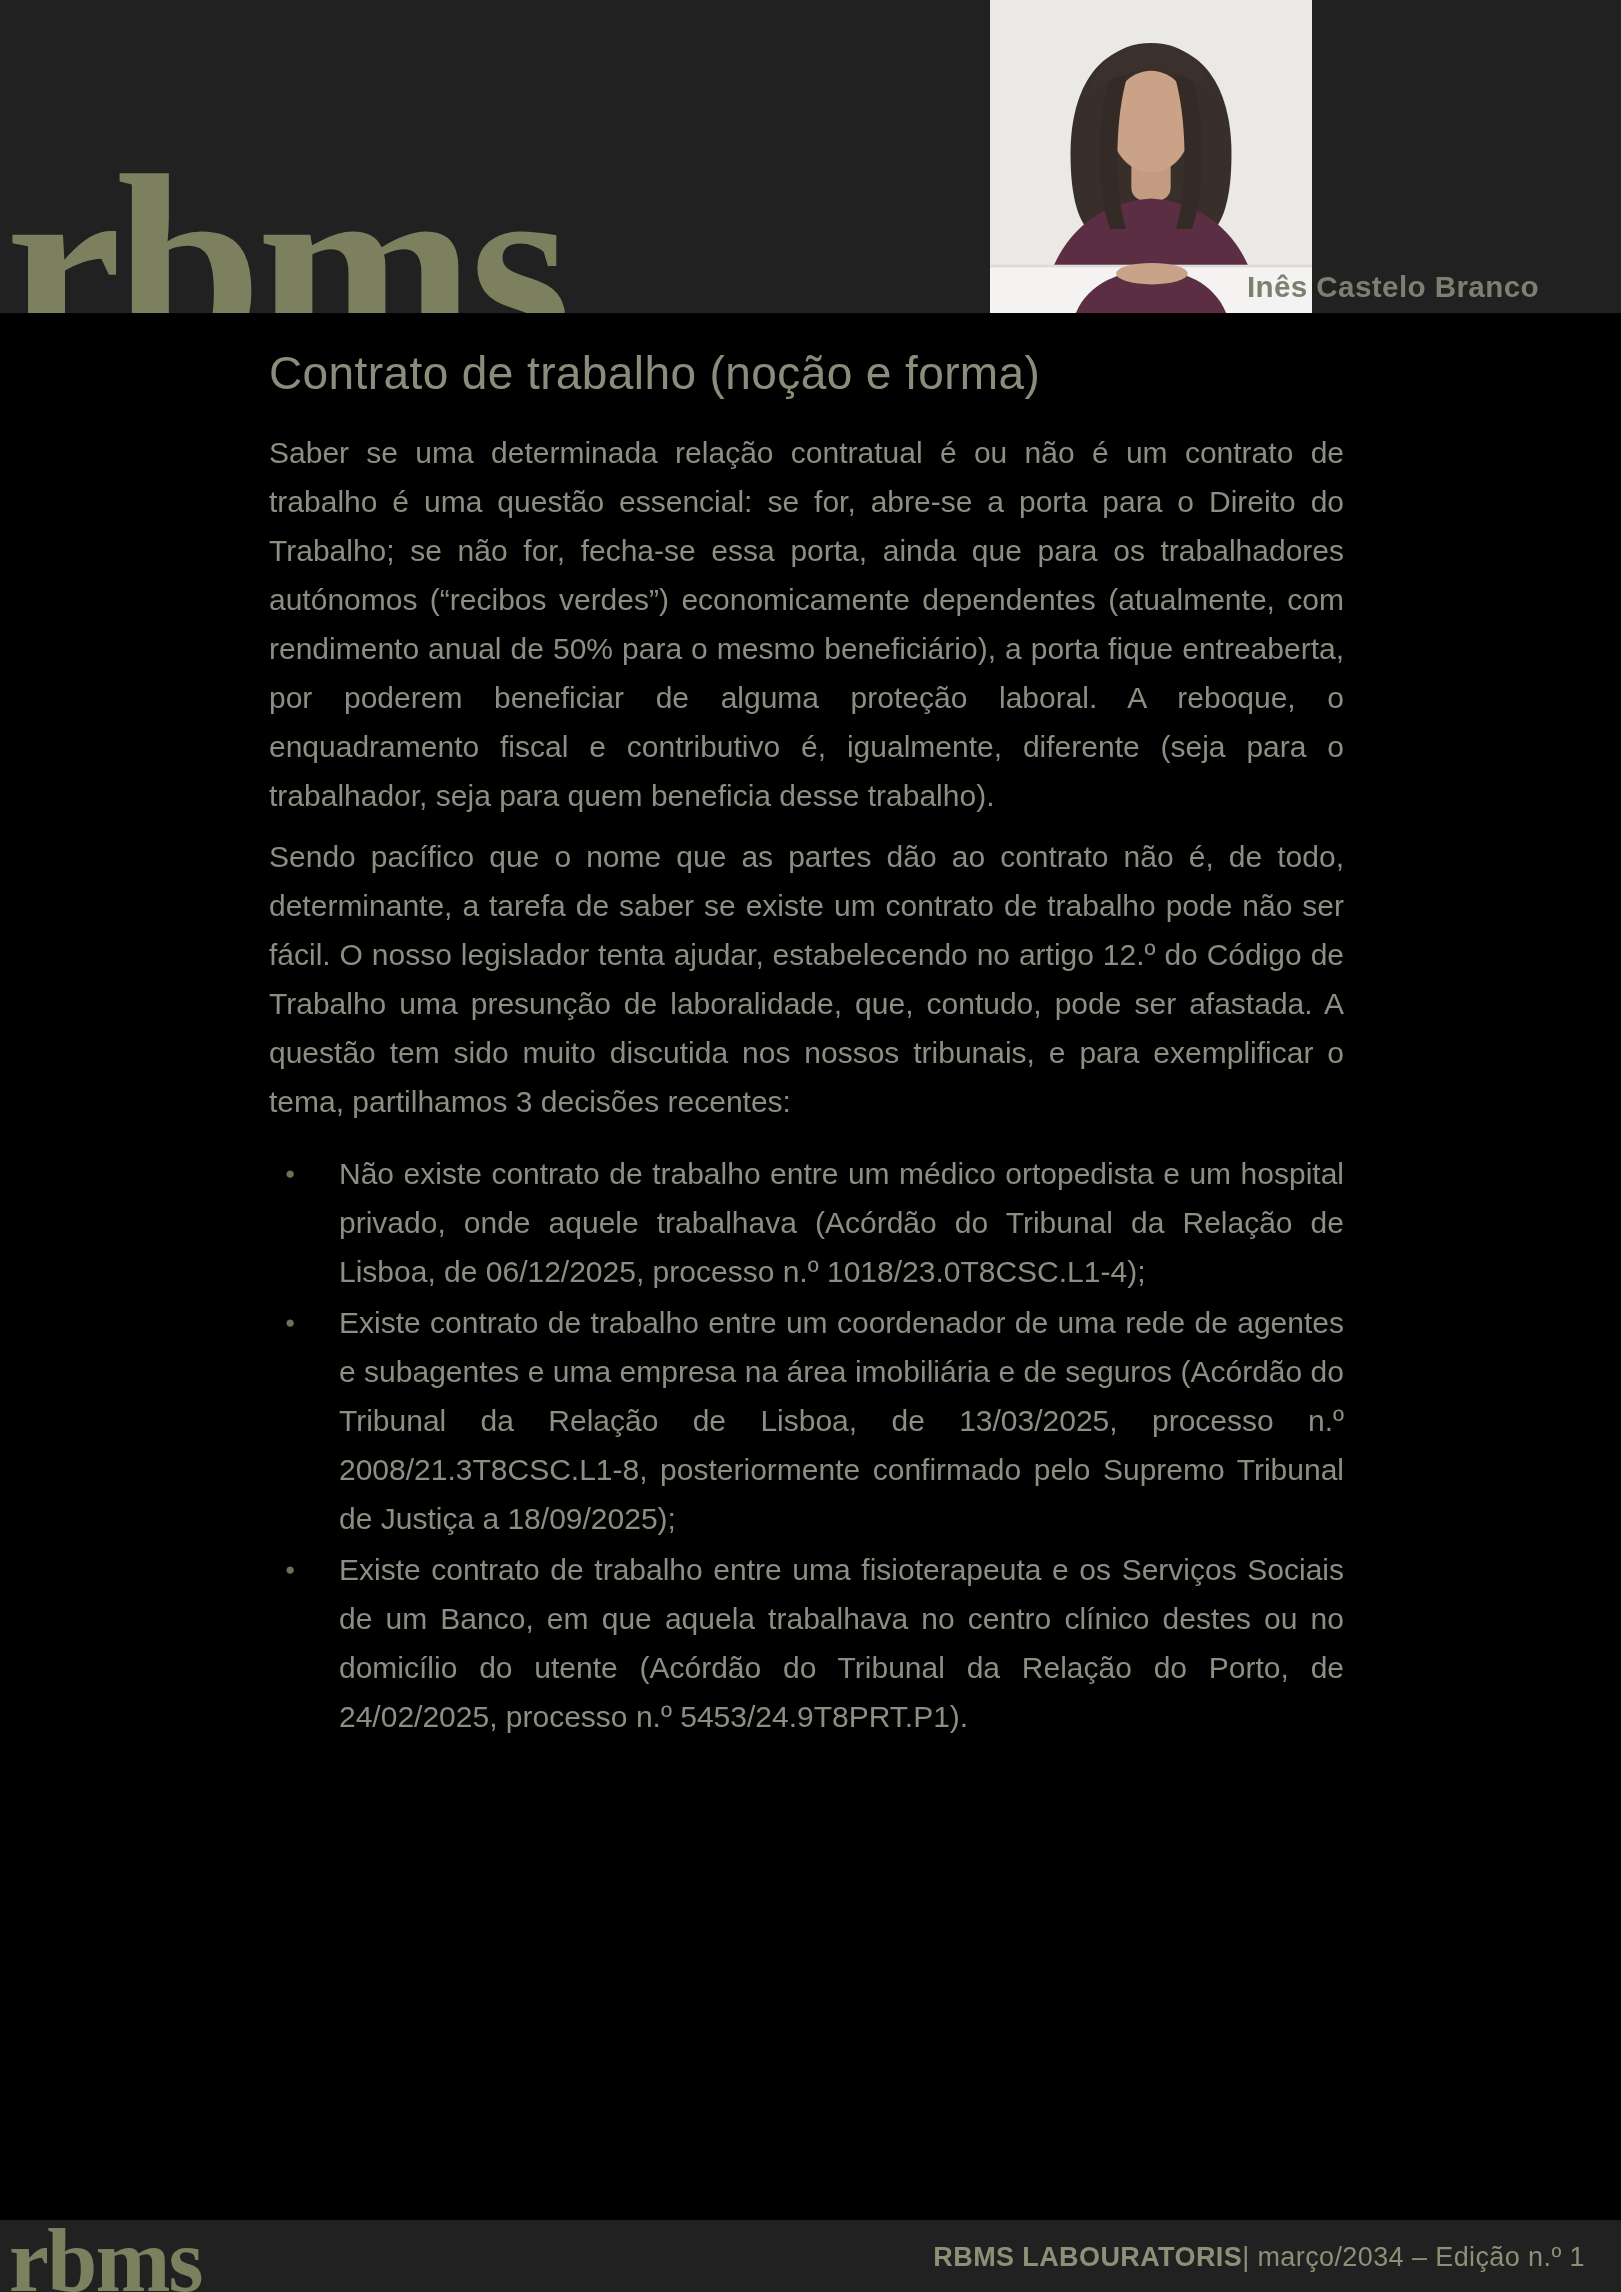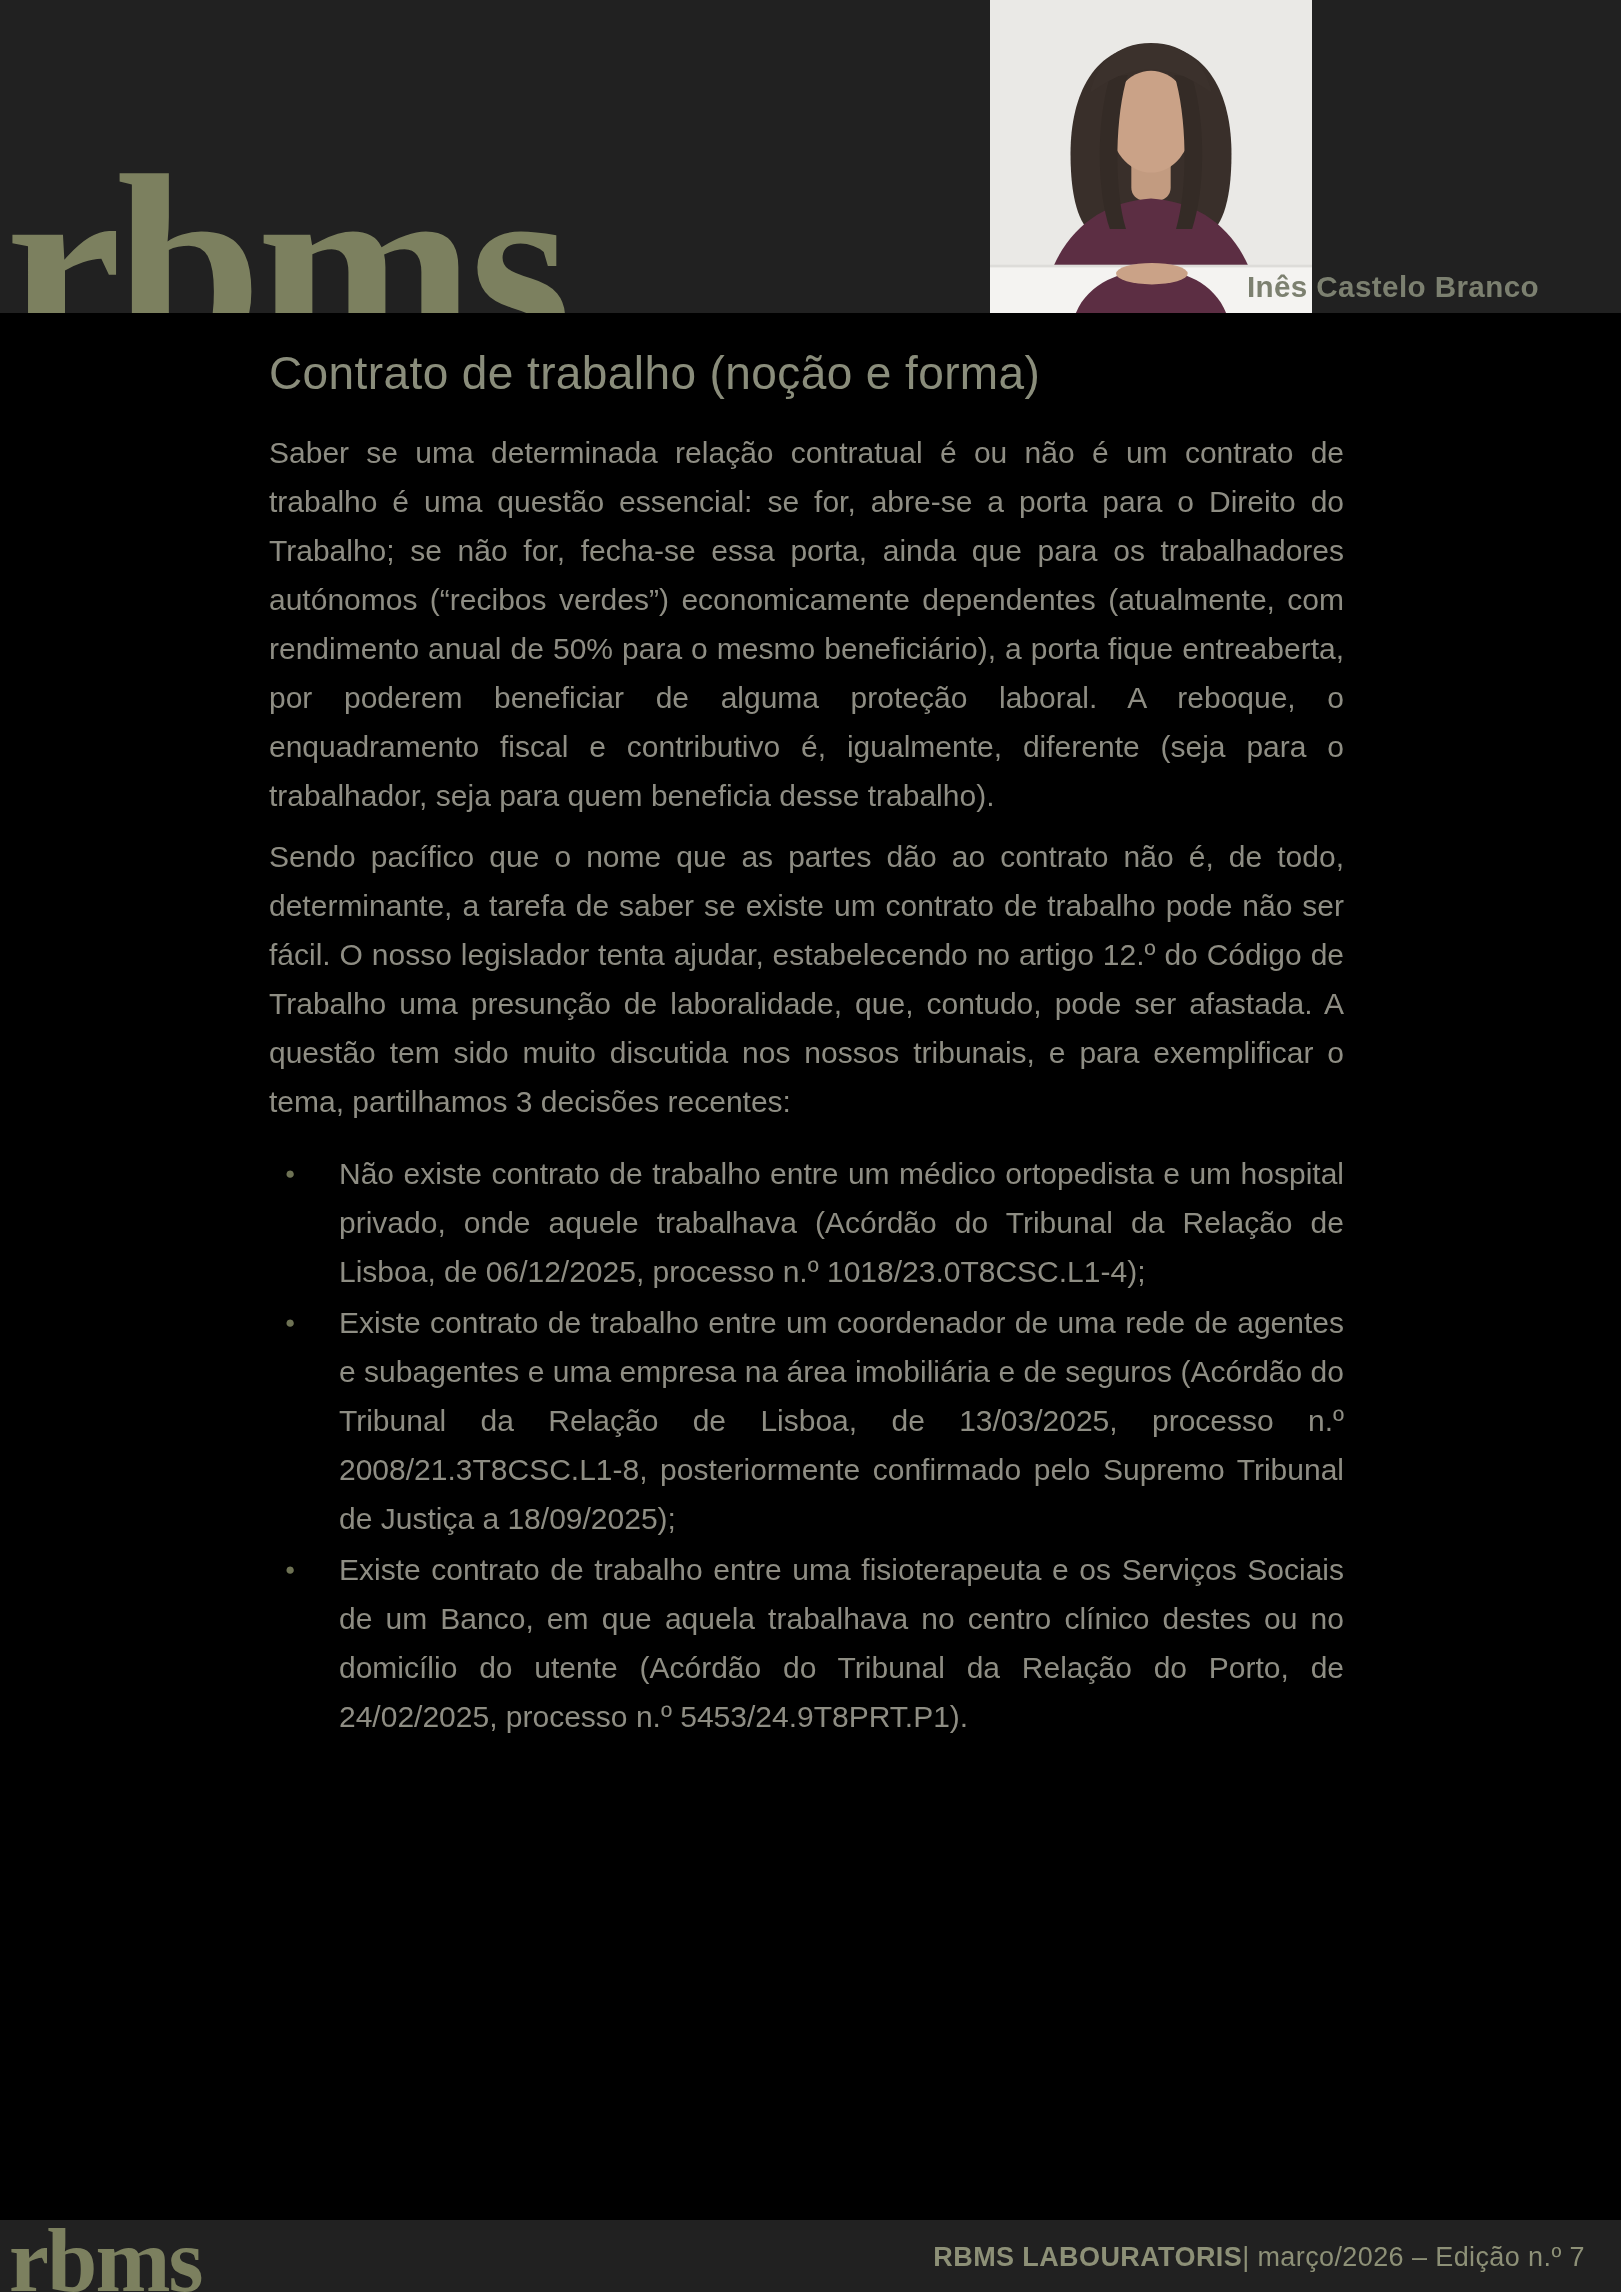--- a/index.html
+++ b/index.html
@@ -136,18 +136,18 @@
       <li>Não existe contrato de trabalho entre um médico ortopedista e um hospital privado, onde aquele trabalhava (Acórdão do Tribunal da Relação de Lisboa, de 06/12/2025, processo n.º 1018/23.0T8CSC.L1-4);</li>
       <li>Existe contrato de trabalho entre um coordenador de uma rede de agentes e subagentes e uma empresa na área imobiliária e de seguros (Acórdão do Tribunal da Relação de Lisboa, de 13/03/2025, processo n.º 2008/21.3T8CSC.L1-8, posteriormente confirmado pelo Supremo Tribunal de Justiça a 18/09/2025);</li>
       <li>Existe contrato de trabalho entre uma fisioterapeuta e os Serviços Sociais de um Banco, em que aquela trabalhava no centro clínico destes ou no domicílio do utente (Acórdão do Tribunal da Relação do Porto, de 24/02/2025, processo n.º 5453/24.9T8PRT.P1).</li>
     </ul>
 
   </main>
 
   <footer class="footer-band">
     <div class="footer-logo">rbms</div>
     <div class="footer-text">
-      <span class="footer-brand">RBMS LABOURATORIS</span><span class="footer-issue">| março/2026 – Edição n.º 7</span>
+      <span class="footer-brand">RBMS LABOURATORIS</span><span class="footer-issue">| março/2034 – Edição n.º 1</span>
     </div>
   </footer>
 
 </div>
 
 
 </body></html>

